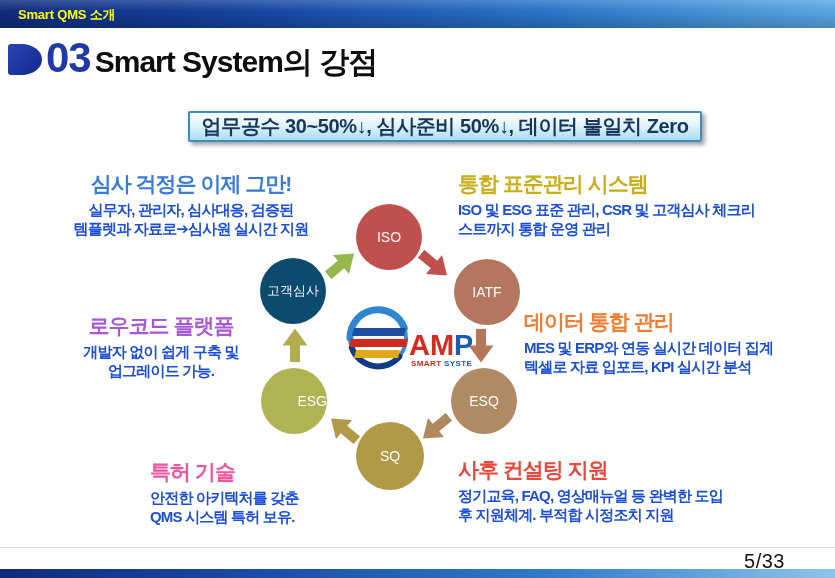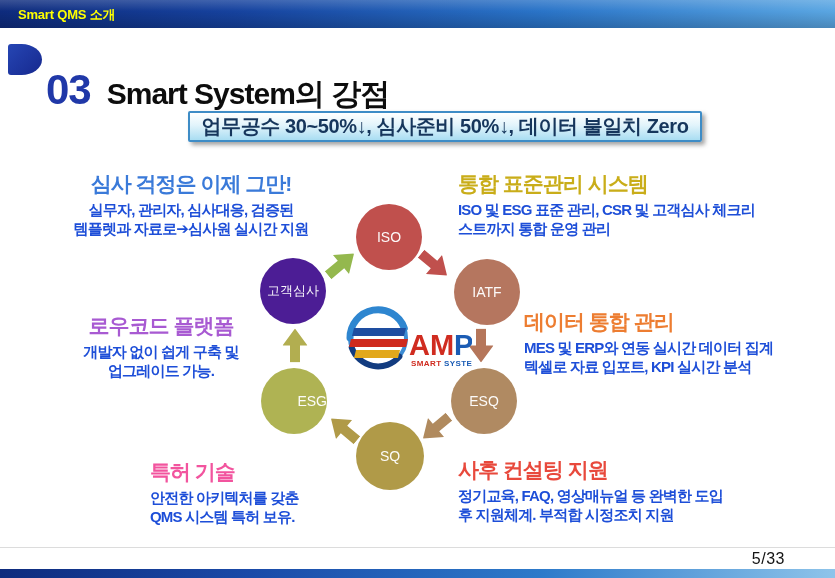--- a/index.html
+++ b/index.html
@@ -19,21 +19,21 @@
   .topbar-text {
     position:absolute; left:18px; top:6px; color:#ffff00; font-size:13px; font-weight:700;
     letter-spacing:-0.2px;
   }
   
   .title-shape {
     position:absolute; left:8px; top:44px; width:34px; height:31px;
     background:linear-gradient(135deg,#2646b4,#16288e);
     border-radius:3px 60% 60% 3px / 3px 50% 50% 3px;
   }
-  .title-row { position:absolute; left:46px; top:34px; display:flex; align-items:baseline; gap:16px;margin-top:32px; }
+  .title-row { position:absolute; left:46px; top:34px; display:flex; align-items:baseline; gap:4px; }
   .title-num { font-size:42px; font-weight:700; color:#2038a8; letter-spacing:-1px; }
   .title-text { font-size:30px; font-weight:700; color:#0d0d0d; letter-spacing:-1px; }
   
   .subtitle { position:absolute; left:46px; top:81px; display:flex; align-items:center; gap:7px; }
   .chevron {
     width:13px; height:14px; flex:0 0 13px;
     clip-path:polygon(0 0, 52% 0, 100% 50%, 52% 100%, 0 100%, 46% 50%);
     background:linear-gradient(135deg,#b9cde2 0%, #6f94bd 55%, #9fb9d6 100%);
   }
   .subtitle-text { font-size:16.5px; font-weight:700; color:#1d76cf; letter-spacing:-0.6px; }
@@ -76,21 +76,21 @@
   .a-cust-iso { left:324px; top:252px; transform:rotate(-40deg); }
   .a-iso-iatf { left:417px; top:252px; transform:rotate(40deg); }
   .a-iatf-esq { left:464px; top:333px; transform:rotate(90deg); }
   .a-esq-sq   { left:419px; top:415px; transform:rotate(140deg); }
   .a-sq-esg   { left:327px; top:417px; transform:rotate(220deg); }
   .a-esg-cust { left:278px; top:333px; transform:rotate(-90deg); }
   .logo { position:absolute; left:342px; top:302px; width:130px; height:72px; }
   .logo text { font-family:"Liberation Sans","DejaVu Sans",sans-serif; }
   
   .footer-line { position:absolute; left:0; top:547px; width:835px; height:1px; background:#dcdcdc; }
-  .page-num { position:absolute; right:50px; top:550px; font-size:16px; color:#141414; letter-spacing:0.5px; }
+  .page-num { position:absolute; right:50px; top:550px; font-size:20px; color:#141414; letter-spacing:0.5px; }
   .bottombar {
     position:absolute; left:0; top:569px; width:835px; height:9px;
     background:linear-gradient(to right, #0e2b7d 0%, #1a4aa8 30%, #2d7aca 65%, #8ec4ea 100%);
   }
 </style>
 </head>
 <body>
 
 <div class="slide">
 
@@ -153,21 +153,21 @@
   </div>
   <div class="node n-esq" style="background: rgb(176, 138, 98);">
     <span class="node-label">ESQ</span>
   </div>
   <div class="node n-sq" style="background: rgb(176, 154, 72);">
     <span class="node-label">SQ</span>
   </div>
   <div class="node n-esg" style="background: rgb(175, 179, 83);">
     <span class="node-label">ESG</span>
   </div>
-  <div class="node n-customer" style="background: #4c1d95;">
+  <div class="node n-customer" style="background: #0c4a6e;">
     <span class="node-label">고객심사</span>
   </div>
 
   <div class="cycle-arrow a-cust-iso" style="background: rgb(148, 184, 78);"></div>
   <div class="cycle-arrow a-iso-iatf" style="background: rgb(192, 80, 77);"></div>
   <div class="cycle-arrow a-iatf-esq" style="background: rgb(181, 118, 90);"></div>
   <div class="cycle-arrow a-esq-sq" style="background: rgb(176, 138, 94);"></div>
   <div class="cycle-arrow a-sq-esg" style="background: rgb(176, 154, 72);"></div>
   <div class="cycle-arrow a-esg-cust" style="background: rgb(178, 174, 80);"></div>
 

